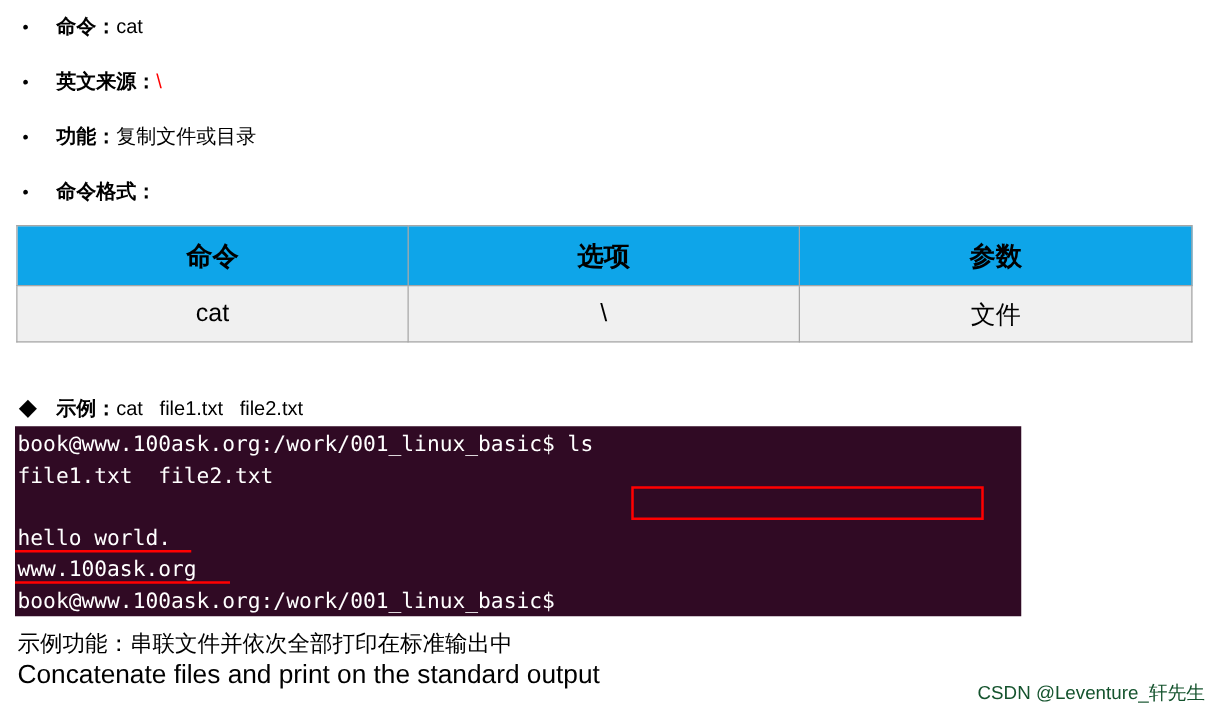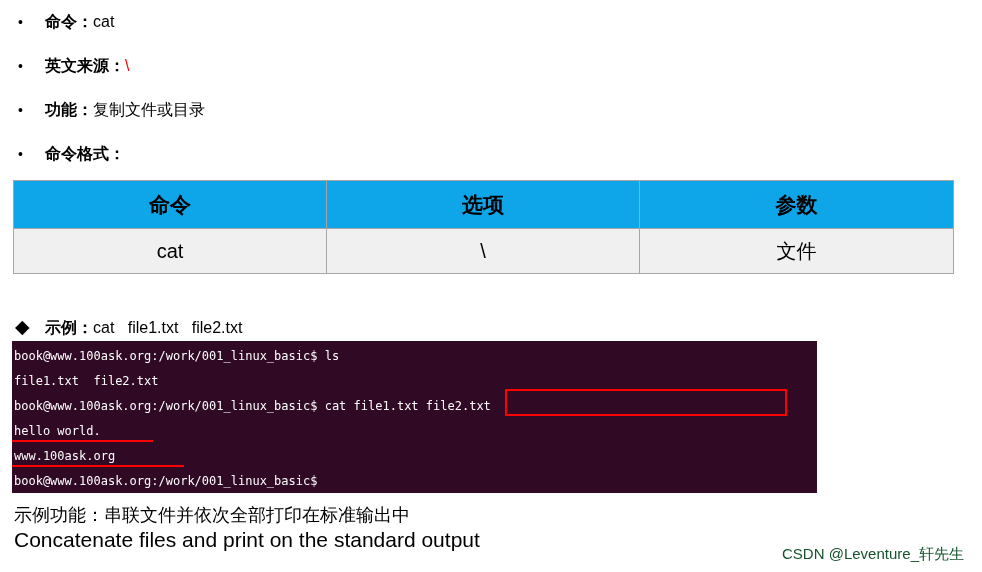--- a/index.html
+++ b/index.html
@@ -104,21 +104,21 @@
     top: 341px;
     width: 805px;
     height: 152px;
     background: #300a24;
   }
   .term-line {
     position: absolute;
     left: 14px;
     white-space: pre;
     font-family: "DejaVu Sans Mono", "Liberation Mono", monospace;
-    font-size: 12px;
+    font-size: 17px;
     line-height: 25px;
     color: #ffffff;
     letter-spacing: 0px;
   }
   .term-line.l1 { top: 344px; }
   .term-line.l2 { top: 369px; }
   .term-line.l3 { top: 394px; }
   .term-line.l4 { top: 419px; }
   .term-line.l5 { top: 444px; }
   .term-line.l6 { top: 469px; }
@@ -234,21 +234,20 @@
     <span class="bullet-mark diamond">◆</span>
     <span class="bullet-text"><span class="lbl">示例：</span><span class="val">cat   file1.txt   file2.txt</span></span>
   </div>
 </div>
 
 <div class="terminal"></div>
 
 <div class="term-layer">
   <div class="term-line l1">book@www.100ask.org:/work/001_linux_basic$ ls</div>
   <div class="term-line l2">file1.txt  file2.txt</div>
-  <div class="term-line l3">book@www.100ask.org:/work/001_linux_basic$ cat file1.txt file2.txt</div>
   <div class="term-line l4">hello world.</div>
   <div class="term-line l5">www.100ask.org</div>
   <div class="term-line l6">book@www.100ask.org:/work/001_linux_basic$</div>
 </div>
 
 <div class="hl-box"></div>
 <div class="hl-underline u1"></div>
 <div class="hl-underline u2"></div>
 
 <div class="note-cn">示例功能：串联文件并依次全部打印在标准输出中</div>

